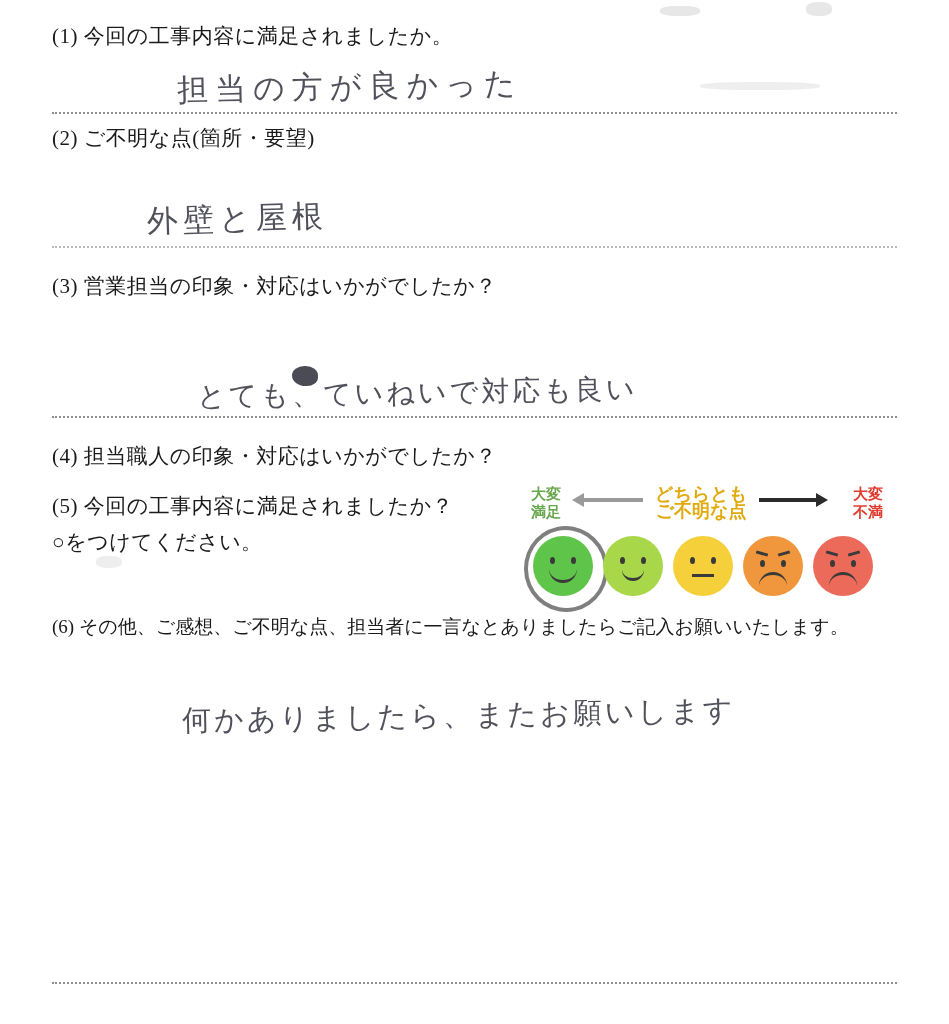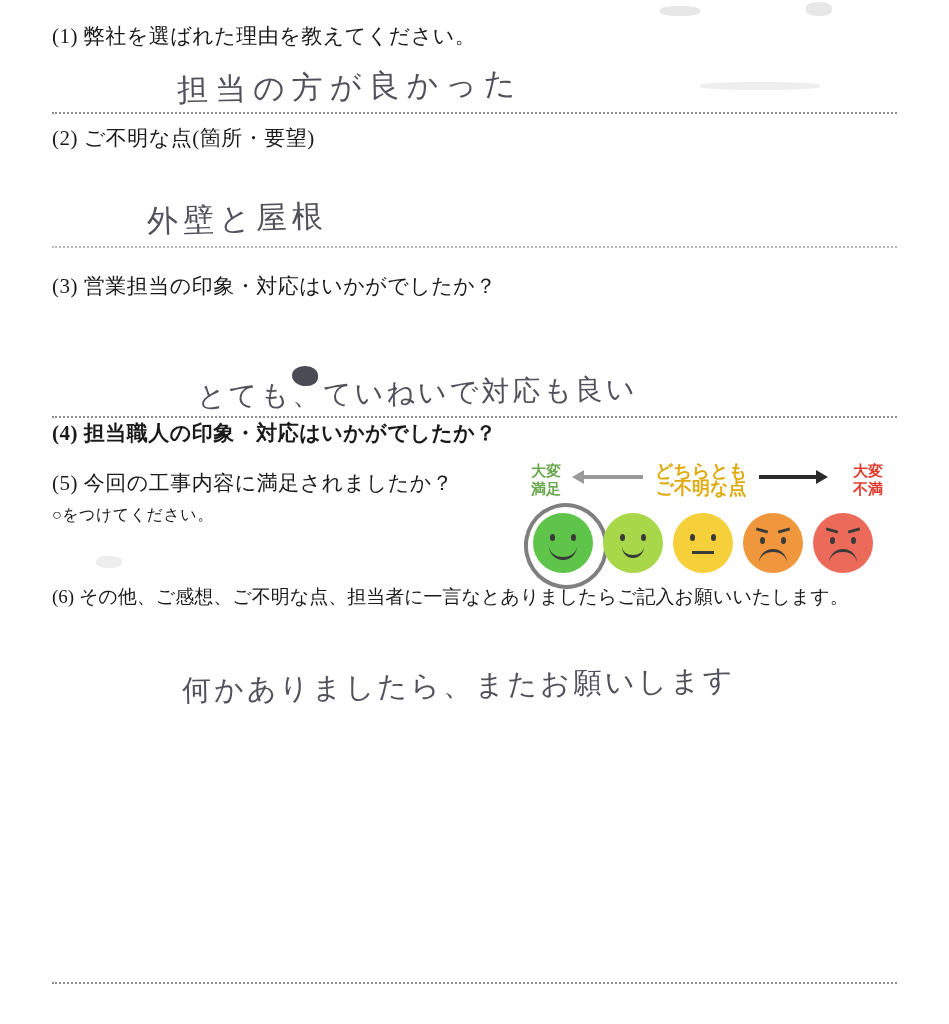--- a/index.html
+++ b/index.html
@@ -68,21 +68,21 @@
     border-radius: 50% 50% 45% 55%;
     opacity: 0.85;
   }
 
   
   .q5-block {
     position: relative;
     margin-top: 22px;
   }
   .q5-line2 {
-    font-size: 16px;
+    font-size: 21px;
     margin-top: 8px;
   }
   .smiley-panel {
     position: absolute;
     right: 14px;
     top: -8px;
     width: 352px;
     margin-left: 12px;
   }
   .scale-header {
@@ -241,21 +241,21 @@
 
 <div class="page">
 
   <div class="smudge" style="left:660px; top:6px; width:40px; height:10px;"></div>
   <div class="smudge" style="left:806px; top:2px; width:26px; height:14px;"></div>
   <div class="smudge" style="left:700px; top:82px; width:120px; height:8px; opacity:0.35;"></div>
   <div class="smudge" style="left:96px; top:556px; width:26px; height:12px; opacity:0.35;"></div>
 
   <div class="question">
     <span>(1)</span>
-    <span>弊社を選ばれた理由を教えてください。</span>
+    <span>今回の工事内容に満足されましたか。</span>
   </div>
   <div class="answer-line">
     <div class="handwriting hw-1">担当の方が良かった</div>
     <div class="dotline"></div>
   </div>
 
   <div class="question" style="margin-top:10px;">
     <span>(2)</span>
     <span>ご不明な点(箇所・要望)</span>
   </div>
@@ -267,21 +267,21 @@
   <div class="question" style="margin-top:24px;">
     <span>(3)</span>
     <span>営業担当の印象・対応はいかがでしたか？</span>
   </div>
   <div class="answer-line" style="height:118px;">
     <div class="handwriting hw-3">とても、ていねいで対応も良い</div>
     <div class="blot" style="left:240px; bottom:32px;"></div>
     <div class="dotline"></div>
   </div>
 
-  <div class="question" style="margin-top:1px;font-weight:bold;">
+  <div class="question" style="margin-top:24px;">
     <span>(4)</span>
     <span>担当職人の印象・対応はいかがでしたか？</span>
   </div>
 
   <div class="q5-block">
     <div class="question">
       <span>(5)</span>
       <span>今回の工事内容に満足されましたか？</span>
     </div>
     <div class="question q5-line2">○をつけてください。</div>

